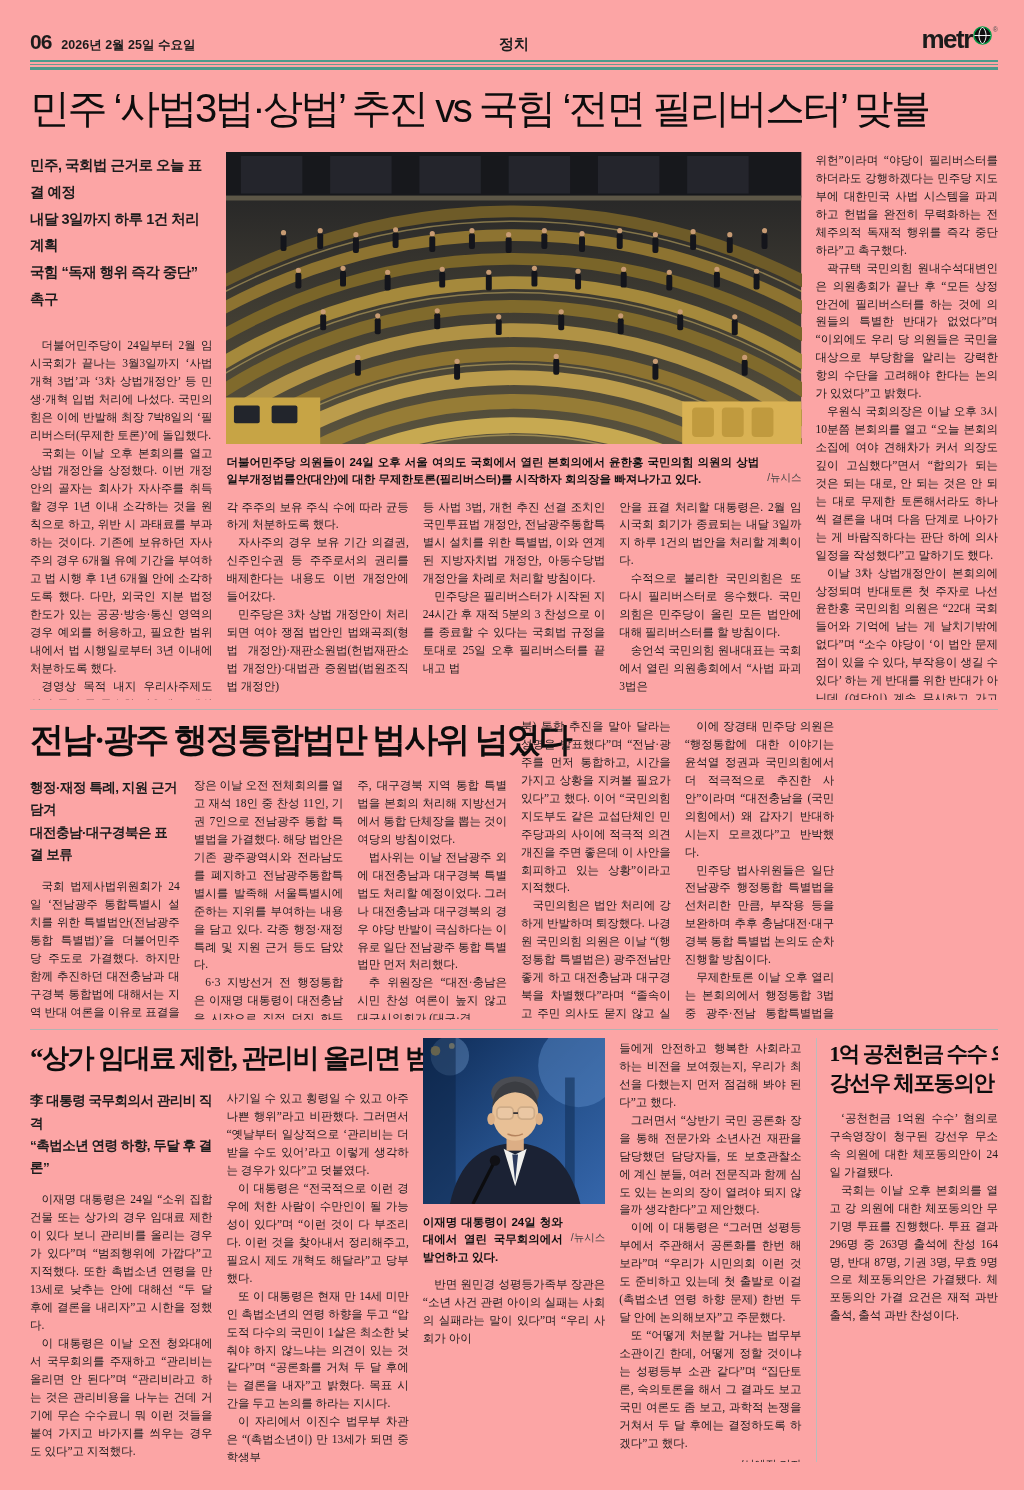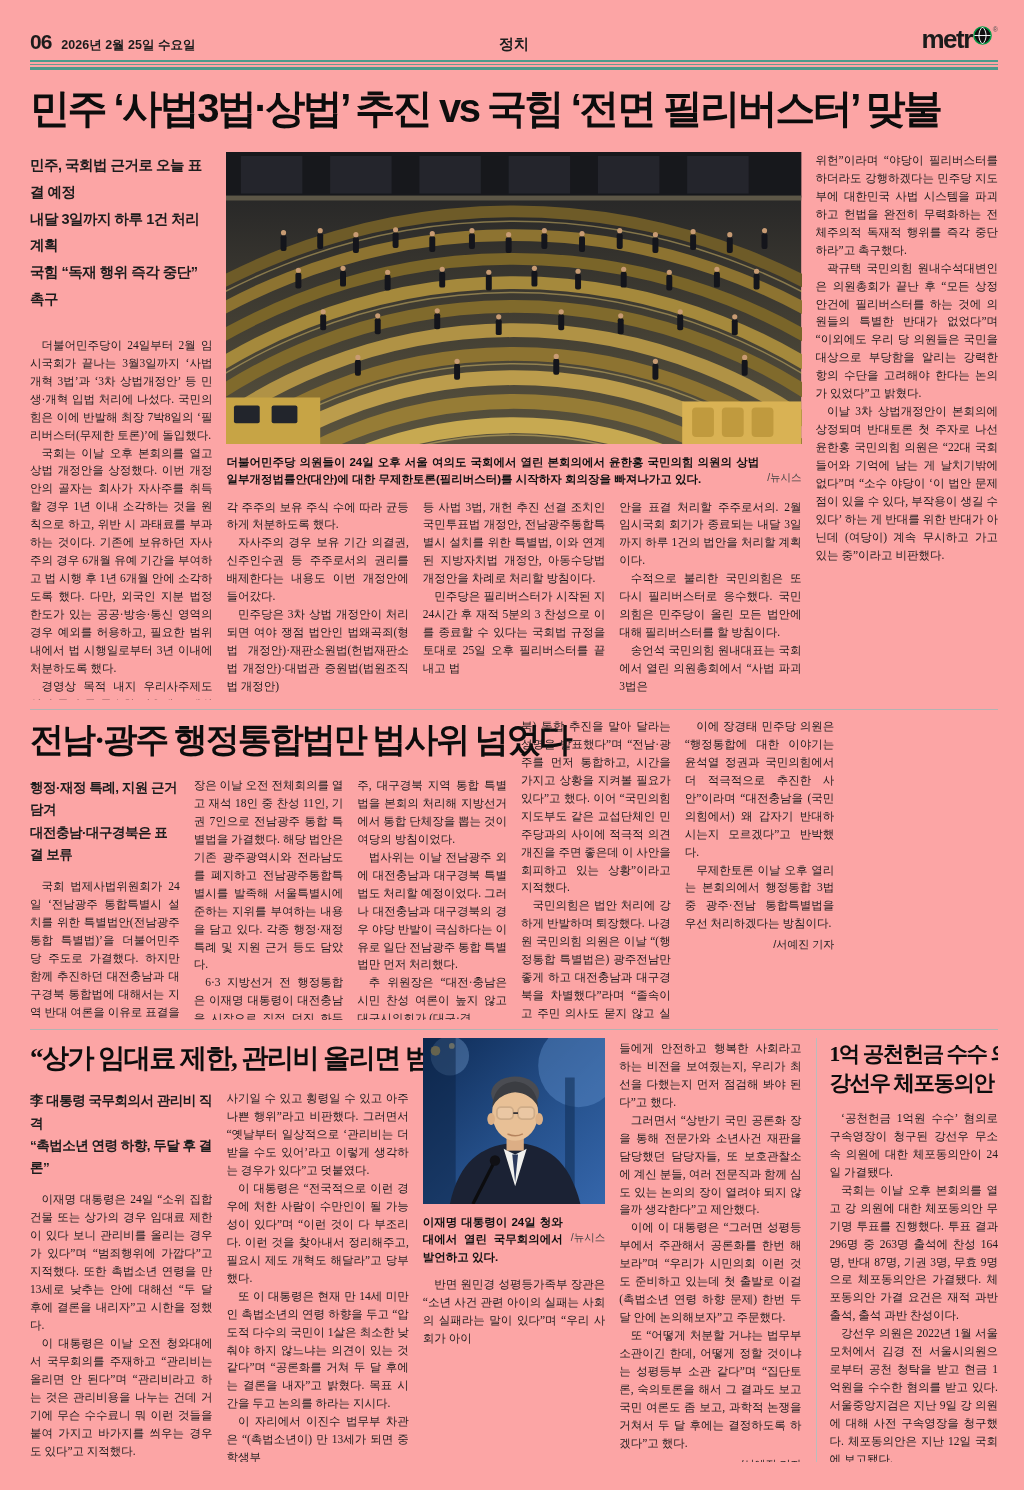--- a/index.html
+++ b/index.html
@@ -29,21 +29,21 @@
   p.bp{margin:0;font-size:11.5px;line-height:1.56;text-align:justify;word-break:break-all;text-indent:1em;}
   p.bp.cont{text-indent:0;}
   .col{overflow:hidden;}
   .byline{margin:4px 0 0 0;font-size:11px;text-align:right;font-family:"Liberation Sans","DejaVu Sans",sans-serif;color:#222;}
   figcaption{font-family:"Liberation Sans","DejaVu Sans",sans-serif;font-weight:bold;font-size:11.5px;line-height:1.5;margin-top:6px;color:#111;text-align:justify;}
   figcaption .credit{float:right;font-weight:normal;font-size:10.5px;color:#444;margin-left:8px;margin-top:16px;}
   figure{margin:0;}
   
   .a1-headline{
     margin:16px 0 22px 0;font-family:"Liberation Sans","DejaVu Sans",sans-serif;
-    font-weight:700;font-size:40px;letter-spacing:-2.5px;line-height:1.1;white-space:nowrap;color:#0d0d0d;
+    font-weight:400;font-size:40px;letter-spacing:-2.5px;line-height:1.1;white-space:nowrap;color:#0d0d0d;
   }
   .a1grid{display:grid;grid-template-columns:repeat(5,1fr);grid-template-rows:auto 1fr;column-gap:14px;height:548px;overflow:hidden;}
   .a1c1{grid-row:1/3;grid-column:1;}
   .a1fig{grid-row:1;grid-column:2/5;}
   .a1c2{grid-row:2;grid-column:2;padding-top:10px;}
   .a1c3{grid-row:2;grid-column:3;padding-top:10px;}
   .a1c4{grid-row:2;grid-column:4;padding-top:10px;}
   .a1c5{grid-row:1/3;grid-column:5;}
   .lede{font-family:"Liberation Sans","DejaVu Sans",sans-serif;font-weight:bold;font-size:14.5px;line-height:1.85;margin-bottom:24px;letter-spacing:-0.5px;}
   
@@ -210,27 +210,28 @@
         <div class="col a1c2">
           <p class="bp cont">각 주주의 보유 주식 수에 따라 균등하게 처분하도록 했다.</p>
           <p class="bp">자사주의 경우 보유 기간 의결권, 신주인수권 등 주주로서의 권리를 배제한다는 내용도 이번 개정안에 들어갔다.</p>
           <p class="bp">민주당은 3차 상법 개정안이 처리되면 여야 쟁점 법안인 법왜곡죄(형법 개정안)·재판소원법(헌법재판소법 개정안)·대법관 증원법(법원조직법 개정안)</p>
         </div>
         <div class="col a1c3">
           <p class="bp cont">등 사법 3법, 개헌 추진 선결 조치인 국민투표법 개정안, 전남광주통합특별시 설치를 위한 특별법, 이와 연계된 지방자치법 개정안, 아동수당법 개정안을 차례로 처리할 방침이다.</p>
           <p class="bp">민주당은 필리버스터가 시작된 지 24시간 후 재적 5분의 3 찬성으로 이를 종료할 수 있다는 국회법 규정을 토대로 25일 오후 필리버스터를 끝내고 법</p>
         </div>
         <div class="col a1c4">
-          <p class="bp cont">안을 표결 처리할 주주로서의. 2월 임시국회 회기가 종료되는 내달 3일까지 하루 1건의 법안을 처리할 계획이다.</p>
+          <p class="bp cont">안을 표결 처리할 대통령은. 2월 임시국회 회기가 종료되는 내달 3일까지 하루 1건의 법안을 처리할 계획이다.</p>
           <p class="bp">수적으로 불리한 국민의힘은 또 다시 필리버스터로 응수했다. 국민의힘은 민주당이 올린 모든 법안에 대해 필리버스터를 할 방침이다.</p>
           <p class="bp">송언석 국민의힘 원내대표는 국회에서 열린 의원총회에서 “사법 파괴 3법은</p>
         </div>
         <div class="col a1c5">
           <p class="bp cont">위헌”이라며 “야당이 필리버스터를 하더라도 강행하겠다는 민주당 지도부에 대한민국 사법 시스템을 파괴하고 헌법을 완전히 무력화하는 전체주의적 독재적 행위를 즉각 중단하라”고 촉구했다.</p>
           <p class="bp">곽규택 국민의힘 원내수석대변인은 의원총회가 끝난 후 “모든 상정 안건에 필리버스터를 하는 것에 의원들의 특별한 반대가 없었다”며 “이외에도 우리 당 의원들은 국민을 대상으로 부당함을 알리는 강력한 항의 수단을 고려해야 한다는 논의가 있었다”고 밝혔다.</p>
+          <p class="bp">우원식 국회의장은 이날 오후 3시10분쯤 본회의를 열고 “오늘 본회의 소집에 여야 견해차가 커서 의장도 깊이 고심했다”면서 “합의가 되는 것은 되는 대로, 안 되는 것은 안 되는 대로 무제한 토론해서라도 하나씩 결론을 내며 다음 단계로 나아가는 게 바람직하다는 판단 하에 의사일정을 작성했다”고 말하기도 했다.</p>
           <p class="bp">이날 3차 상법개정안이 본회의에 상정되며 반대토론 첫 주자로 나선 윤한홍 국민의힘 의원은 “22대 국회 들어와 기억에 남는 게 날치기밖에 없다”며 “소수 야당이 ‘이 법안 문제점이 있을 수 있다, 부작용이 생길 수 있다’ 하는 게 반대를 위한 반대가 아닌데 (여당이) 계속 무시하고 가고 있는 중”이라고 비판했다.</p>
 
         </div>
       </div>
     </section>
 
     <hr class="sep">
 
     <section>
       <div class="a2grid">
@@ -251,20 +252,21 @@
           <p class="bp cont">주, 대구경북 지역 통합 특별법을 본회의 처리해 지방선거에서 통합 단체장을 뽑는 것이 여당의 방침이었다.</p>
           <p class="bp">법사위는 이날 전남광주 외에 대전충남과 대구경북 특별법도 처리할 예정이었다. 그러나 대전충남과 대구경북의 경우 야당 반발이 극심하다는 이유로 일단 전남광주 통합 특별법만 먼저 처리했다.</p>
           <p class="bp">추 위원장은 “대전·충남은 시민 찬성 여론이 높지 않고 대구시의회가 (대구·경</p>
         </div>
         <div class="col a2c4">
           <p class="bp cont">북) 통합 추진을 말아 달라는 성명을 발표했다”며 “전남·광주를 먼저 통합하고, 시간을 가지고 상황을 지켜볼 필요가 있다”고 했다. 이어 “국민의힘 지도부도 같은 교섭단체인 민주당과의 사이에 적극적 의견 개진을 주면 좋은데 이 사안을 회피하고 있는 상황”이라고 지적했다.</p>
           <p class="bp">국민의힘은 법안 처리에 강하게 반발하며 퇴장했다. 나경원 국민의힘 의원은 이날 “(행정통합 특별법은) 광주전남만 좋게 하고 대전충남과 대구경북을 차별했다”라며 “졸속이고 주민 의사도 묻지 않고 실질적인 통합도 안 하는 통합법을 왜 밀어붙이나. 민주당 일당 독재”라고 주장했다.</p>
         </div>
         <div class="col a2c5">
           <p class="bp">이에 장경태 민주당 의원은 “행정통합에 대한 이야기는 윤석열 정권과 국민의힘에서 더 적극적으로 추진한 사안”이라며 “대전충남을 (국민의힘에서) 왜 갑자기 반대하시는지 모르겠다”고 반박했다.</p>
+          <p class="bp">민주당 법사위원들은 일단 전남광주 행정통합 특별법을 선처리한 만큼, 부작용 등을 보완하며 추후 충남대전·대구경북 통합 특별법 논의도 순차 진행할 방침이다.</p>
           <p class="bp">무제한토론 이날 오후 열리는 본회의에서 행정통합 3법 중 광주·전남 통합특별법을 우선 처리하겠다는 방침이다.</p>
           <p class="byline">/서예진 기자</p>
         </div>
       </div>
     </section>
 
     <hr class="sep">
 
     <section>
       <div class="bandgrid">
@@ -336,20 +338,19 @@
           <p class="byline">/서예진 기자</p>
         </div>
 
         <div class="col a4">
           <h2 class="a4-headline">
             <div>1억 공천헌금 수수 의혹</div>
             <div>강선우 체포동의안 가결</div>
           </h2>
           <p class="bp">‘공천헌금 1억원 수수’ 혐의로 구속영장이 청구된 강선우 무소속 의원에 대한 체포동의안이 24일 가결됐다.</p>
           <p class="bp">국회는 이날 오후 본회의를 열고 강 의원에 대한 체포동의안 무기명 투표를 진행했다. 투표 결과 296명 중 263명 출석에 찬성 164명, 반대 87명, 기권 3명, 무효 9명으로 체포동의안은 가결됐다. 체포동의안 가결 요건은 재적 과반 출석, 출석 과반 찬성이다.</p>
-          <p class="bp">강선우 의원은 2022년 1월 서울 모처에서 김경 전 서울시의원으로부터 공천 청탁을 받고 현금 1억원을 수수한 혐의를 받고 있다. 서울중앙지검은 지난 9일 강 의원에 대해 사전 구속영장을 청구했다. 체포동의안은 지난 12일 국회에 보고됐다.</p>
 
         </div>
       </div>
     </section>
 
   </div>
 </div>
 
 </body></html>

